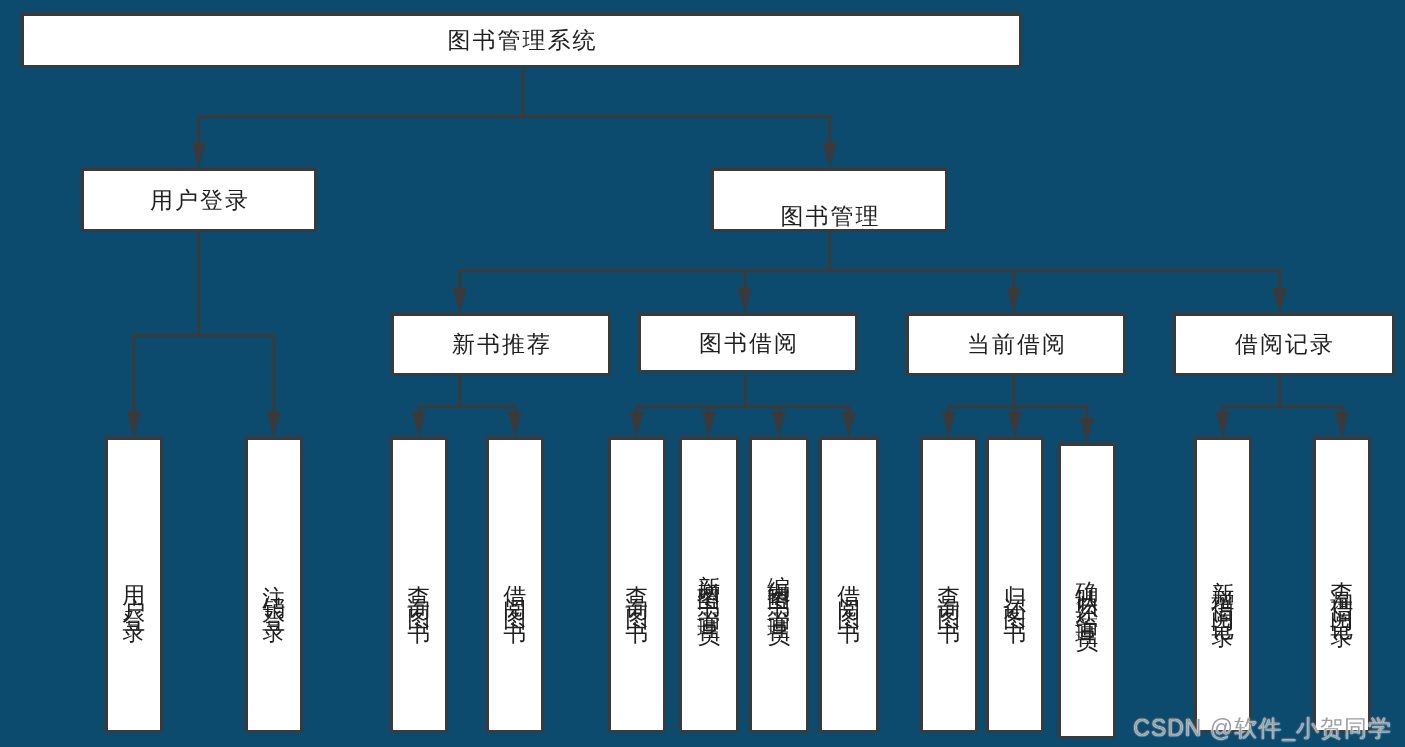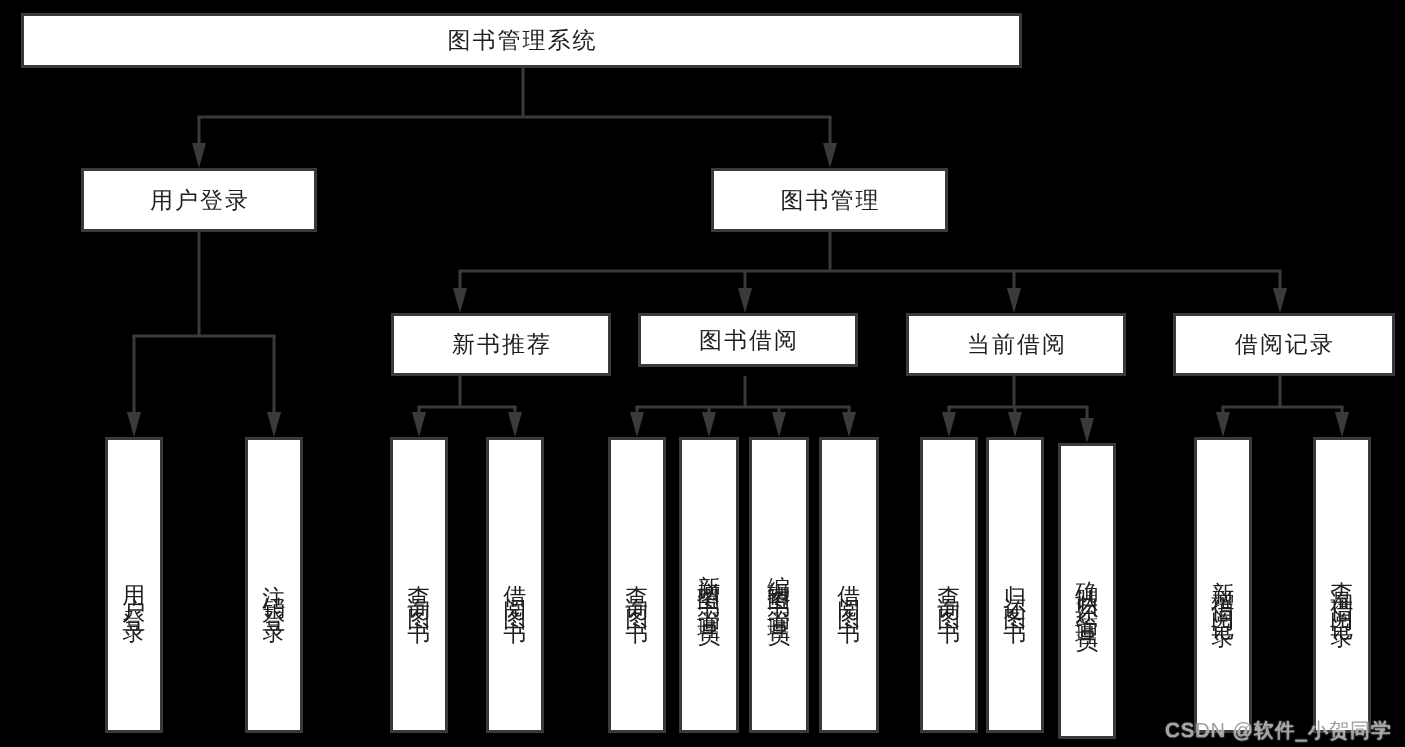--- a/index.html
+++ b/index.html
@@ -1,20 +1,20 @@
 <!DOCTYPE html>
 <html><head>
 <meta charset="utf-8">
 <style>
   html, body { margin: 0; padding: 0; background: #ffffff; }
   .stage {
     position: relative;
     width: 1405px;
     height: 747px;
-    background: #000000;
+    background: #0c4a6e;
     overflow: hidden;
     font-family: "Liberation Sans", sans-serif;
   }
   .stage svg.connectors {
     position: absolute;
     left: 0; top: 0;
     width: 1405px; height: 747px;
   }
   .box {
     position: absolute;
@@ -33,21 +33,21 @@
   .box.v .lbl {
     writing-mode: vertical-rl;
     text-orientation: mixed;
     letter-spacing: 12px;
     margin-right: 0;
   }
   .watermark {
     position: absolute;
     right: 13px;
     bottom: 3px;
-    font-size: 20px;
+    font-size: 23px;
     color: #9ba0a4;
     letter-spacing: 1px;
     text-shadow: 0 0 2px #ffffff, 0 0 1px #ffffff;
     white-space: nowrap;
   }
 </style>
 </head>
 <body>
 
 <div class="stage">
@@ -105,27 +105,27 @@
       <line x1="1342" y1="407" x2="1342" y2="419" stroke="#3a3a3a" stroke-width="3"></line>
       <polygon points="1342,437 1335,412 1349,412" fill="#3a3a3a"></polygon>
     </svg>
   <div id="nodes-layer">
       <div class="box" style="left: 21px; top: 13px; width: 1001px; height: 55px;">
         <span class="lbl">图书管理系统</span>
       </div>
       <div class="box" style="left: 81px; top: 168px; width: 236px; height: 64px;">
         <span class="lbl">用户登录</span>
       </div>
-      <div class="box" style="left: 711px; top: 168px; width: 237px; height: 64px;">
+      <div class="box" style="left: 711px; top: 168px; width: 237px; height: 64px; align-items: flex-end;">
         <span class="lbl">图书管理</span>
       </div>
       <div class="box" style="left: 363px; top: 313px; width: 220px; height: 63px; margin-left: 28px;">
         <span class="lbl">新书推荐</span>
       </div>
-      <div class="box" style="left: 638px; top: 313px; width: 220px; height: 54px;">
+      <div class="box" style="left: 638px; top: 313px; width: 220px; height: 60px;">
         <span class="lbl">图书借阅</span>
       </div>
       <div class="box" style="left: 906px; top: 313px; width: 220px; height: 63px; align-items: center;">
         <span class="lbl">当前借阅</span>
       </div>
       <div class="box" style="left: 1173px; top: 313px; width: 222px; height: 63px;">
         <span class="lbl">借阅记录</span>
       </div>
       <div class="box v" style="left: 105px; top: 437px; width: 58px; height: 296px;">
         <span class="lbl" style="letter-spacing: 12px; margin-bottom: -12px;">用户登录</span>

